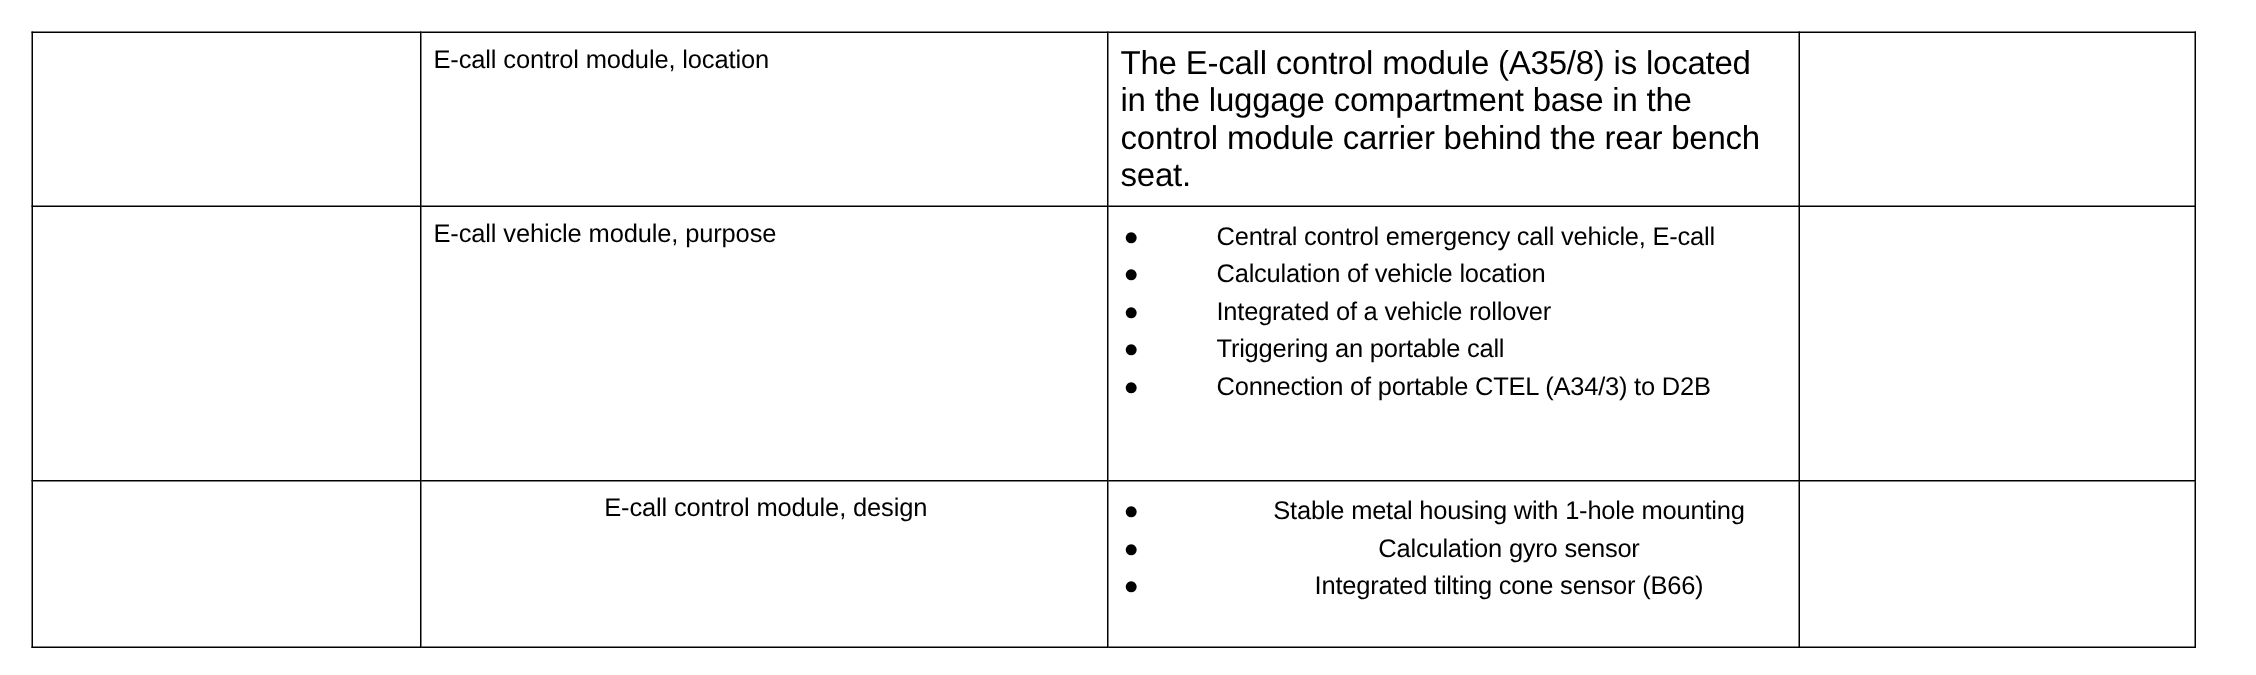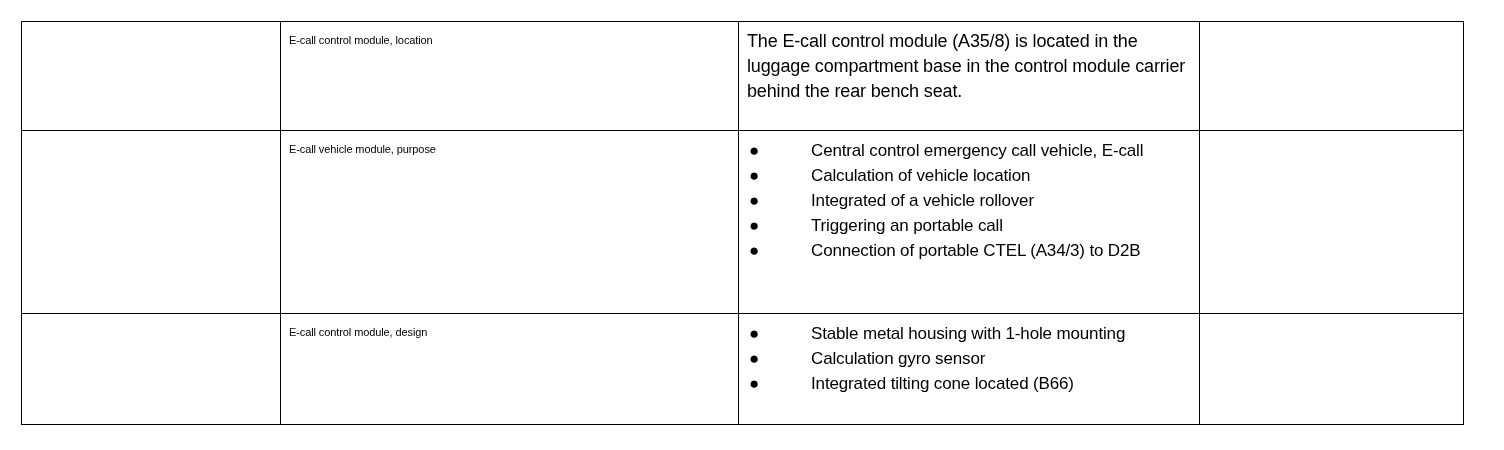--- a/index.html
+++ b/index.html
@@ -43,28 +43,28 @@
   .col-blank-left  { width: 259px; }
   .col-label       { width: 458px; }
   .col-content     { width: 461px; }
   .col-blank-right { width: 264px; }
 
   .cell-inner {
     padding: 7px 6px 8px 8px;
   }
 
   .label-text {
-    font-size: 11px;
+    font-size: 17px;
     line-height: 22px;
     letter-spacing: -0.1px;
     white-space: nowrap;
   }
 
   .para {
-    font-size: 18px;
+    font-size: 22px;
     line-height: 25px;
     letter-spacing: -0.15px;
     margin: 0;
     width: 440px;
   }
 
   .bullet-list {
     list-style: none;
     margin: 0;
     padding: 0;
@@ -88,21 +88,21 @@
 
   
   .blank-fill {
     display: block;
     min-height: 1px;
   }
 
   
   .row-location .cell-inner { min-height: 93px; }
   .row-purpose  .cell-inner { min-height: 167px; }
-  .row-design   .cell-inner { min-height: 95px; }
+  .row-design   .cell-inner { min-height: 95px; text-align: center; }
 </style>
 </head>
 <body>
 
 <div class="page">
 
   <table class="spec-table">
     <colgroup>
       <col class="col-blank-left">
       <col class="col-label">
@@ -195,21 +195,21 @@
               <li class="bullet-item">
                 <span class="bullet-dot">●</span>
                 <span>Stable metal housing with 1-hole mounting</span>
               </li>
               <li class="bullet-item">
                 <span class="bullet-dot">●</span>
                 <span>Calculation gyro sensor</span>
               </li>
               <li class="bullet-item">
                 <span class="bullet-dot">●</span>
-                <span>Integrated tilting cone located (B66)</span>
+                <span>Integrated tilting cone sensor (B66)</span>
               </li>
             </ul>
           </div>
         </td>
         <td>
           <div class="cell-inner">
             <span class="blank-fill"></span>
           </div>
         </td>
       </tr>

